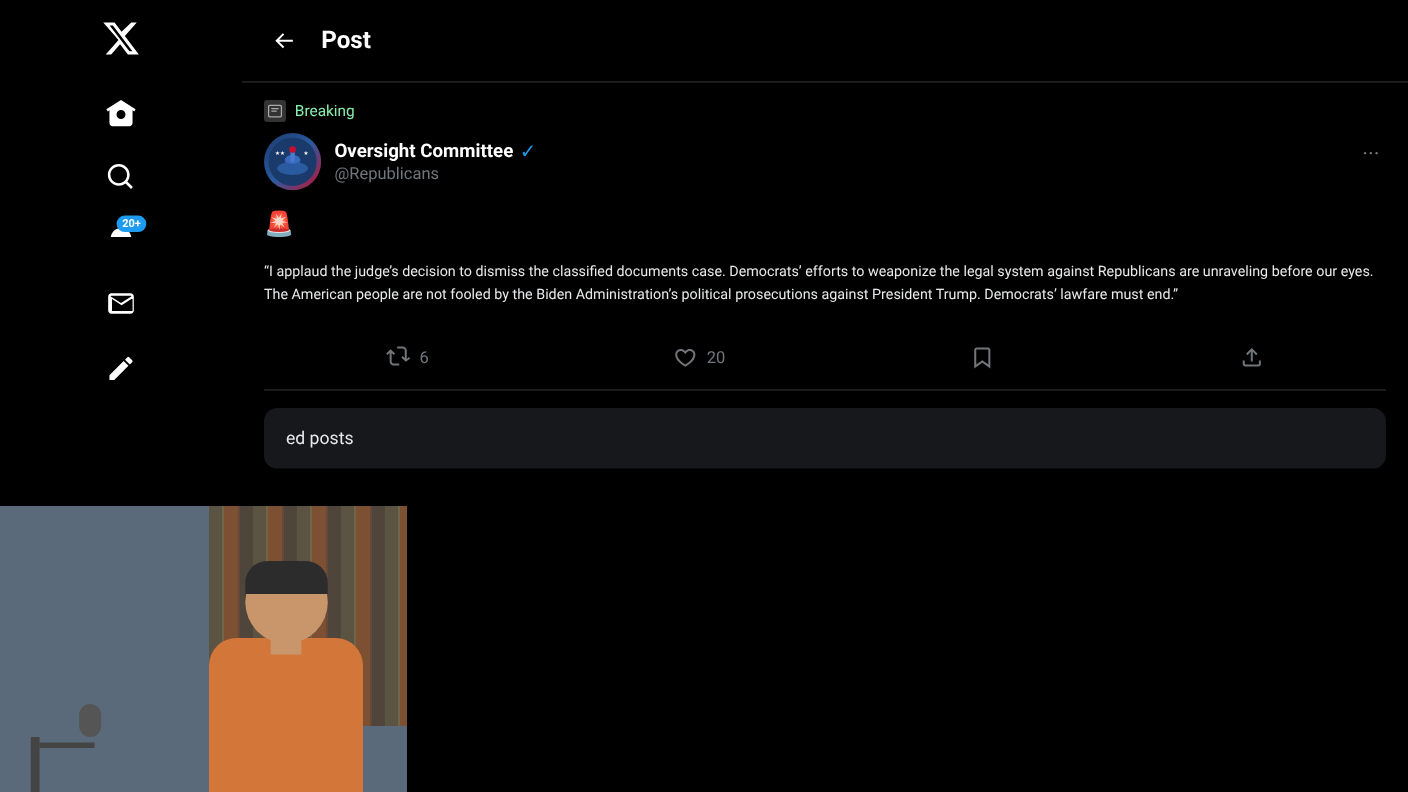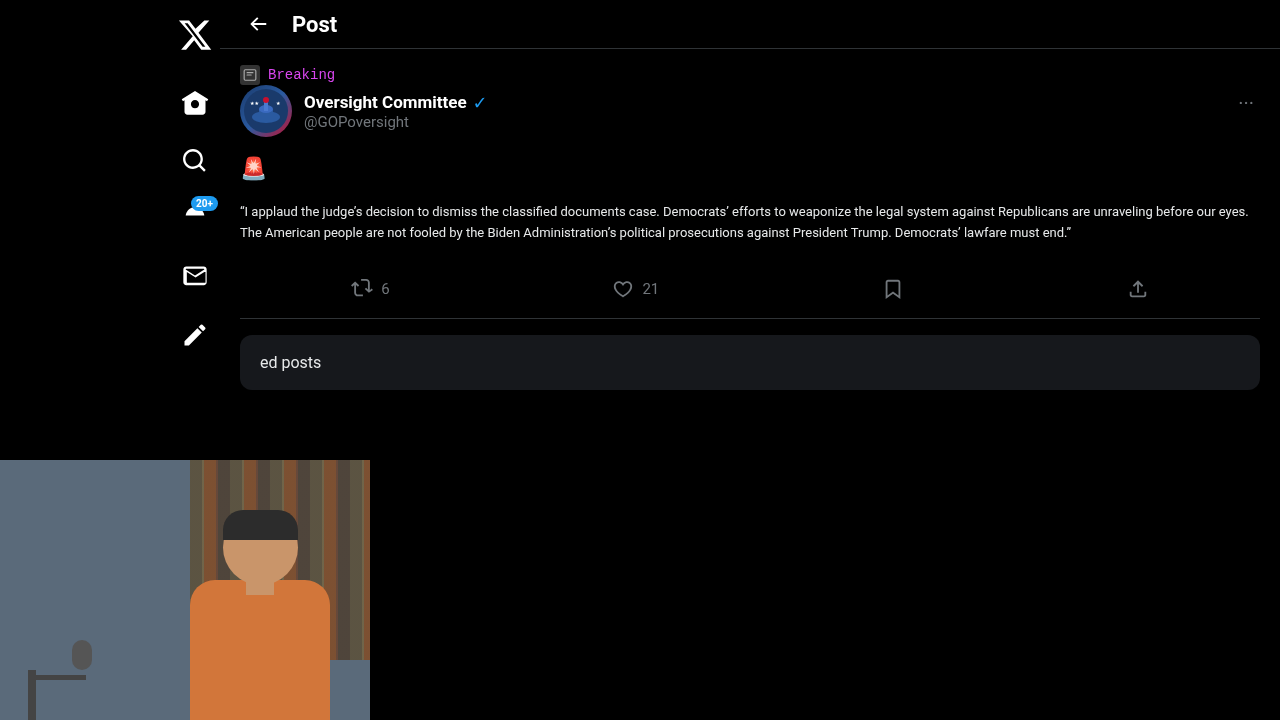--- a/index.html
+++ b/index.html
@@ -12,21 +12,21 @@
       display: flex;
     }
 
     
     .sidebar {
       width: 220px;
       height: 720px;
       background: #000;
       display: flex;
       flex-direction: column;
-      align-items: flex-end;
+      align-items: center;
       padding-top: 10px;
       gap: 8px;
       flex-shrink: 0;
     }
     .sidebar-logo {
       width: 50px;
       height: 50px;
       display: flex;
       align-items: center;
       justify-content: center;
@@ -73,21 +73,21 @@
       background: #000;
       display: flex;
       flex-direction: column;
       overflow: hidden;
     }
 
     
     .top-bar {
       display: flex;
       align-items: center;
-      padding: 6px 20px;
+      padding: 19px 20px;
       border-bottom: 1px solid #2f3336;
       gap: 16px;
     }
     .back-btn {
       width: 36px;
       height: 36px;
       display: flex;
       align-items: center;
       justify-content: center;
       border-radius: 50%;
@@ -110,23 +110,23 @@
       flex: 1;
       overflow-y: auto;
       padding: 16px 20px;
     }
 
     
     .breaking-label {
       display: flex;
       align-items: center;
       gap: 8px;
-      color: #d946ef;
+      margin-bottom: 10px;
+      color: #86efac;
       font-size: 14px;
-      font-family: Liberation Mono, monospace;
     }
     .breaking-icon {
       width: 20px;
       height: 20px;
       background: #333;
       border-radius: 3px;
       display: flex;
       align-items: center;
       justify-content: center;
     }
@@ -400,21 +400,21 @@
               <text x="6" y="16" fill="#fff" font-size="5">★★</text>
               <text x="32" y="16" fill="#fff" font-size="5">★</text>
             </svg>
           </div>
         </div>
         <div class="account-info">
           <div class="account-name-row">
             <span class="account-name">Oversight Committee</span>
             <span class="verified-badge">✓</span>
           </div>
-          <span class="account-handle">@GOPoversight</span>
+          <span class="account-handle">@Republicans</span>
         </div>
       </div>
       <div class="more-btn">···</div>
     </div>
 
     <div class="post-body">
       <div class="post-statement-header">
         <span class="alert-emoji">🚨</span>
       </div>
       <div class="post-quote">“I applaud the judge’s decision to dismiss the classified documents case. Democrats’ efforts to weaponize the legal system against Republicans are unraveling before our eyes. The American people are not fooled by the Biden Administration’s political prosecutions against President Trump. Democrats’ lawfare must end.”</div>
@@ -425,21 +425,21 @@
       <div class="action-btn">
         <svg viewBox="0 0 24 24">
           <path d="M4.5 3.88l4.432 4.14-1.364 1.46L5.5 7.55V16c0 1.1.896 2 2 2H13v2H7.5c-2.209 0-4-1.791-4-4V7.55L1.432 9.48.068 8.02 4.5 3.88zM16.5 3H11V1h5.5c2.209 0 4 1.791 4 4v8.45l2.068-1.93 1.364 1.46L19.5 16.12l-4.432-4.14 1.364-1.46 2.068 1.93V5c0-1.104-.896-2-2-2z"></path>
         </svg>
         <span>6</span>
       </div>
       <div class="action-btn">
         <svg viewBox="0 0 24 24">
           <path d="M16.697 5.5c-1.222-.06-2.679.51-3.89 2.16l-.805 1.09-.806-1.09C9.984 6.01 8.526 5.44 7.304 5.5c-1.243.07-2.349.78-2.91 1.91-.552 1.12-.633 2.78.479 4.82 1.074 1.97 3.257 4.27 7.129 6.61 3.87-2.34 6.052-4.64 7.126-6.61 1.111-2.04 1.03-3.7.477-4.82-.561-1.13-1.666-1.84-2.908-1.91zm4.187 7.69c-1.351 2.48-4.001 5.12-8.379 7.67l-.503.3-.504-.3c-4.379-2.55-7.029-5.19-8.382-7.67-1.36-2.5-1.41-4.86-.514-6.67.887-1.79 2.647-2.91 4.601-3.01 1.651-.09 3.368.56 4.798 2.01 1.429-1.45 3.146-2.1 4.796-2.01 1.954.1 3.714 1.22 4.601 3.01.896 1.81.846 4.17-.514 6.67z"></path>
         </svg>
-        <span>21</span>
+        <span>20</span>
       </div>
       <div class="action-btn">
         <svg viewBox="0 0 24 24">
           <path d="M4 4.5C4 3.12 5.119 2 6.5 2h11C18.881 2 20 3.12 20 4.5v18.44l-8-5.71-8 5.71V4.5zM6.5 4c-.276 0-.5.22-.5.5v14.56l6-4.29 6 4.29V4.5c0-.28-.224-.5-.5-.5h-11z"></path>
         </svg>
       </div>
       <div class="action-btn">
         <svg viewBox="0 0 24 24">
           <path d="M12 2.59l5.7 5.7-1.41 1.42L13 6.41V16h-2V6.41l-3.3 3.3-1.41-1.42L12 2.59zM21 15l-.02 3.51c0 1.38-1.12 2.49-2.5 2.49H5.5C4.12 21 3 19.88 3 18.5V15h2v3.5c0 .28.22.5.5.5h12.98c.28 0 .5-.22.5-.5L19 15h2z"></path>
         </svg>

